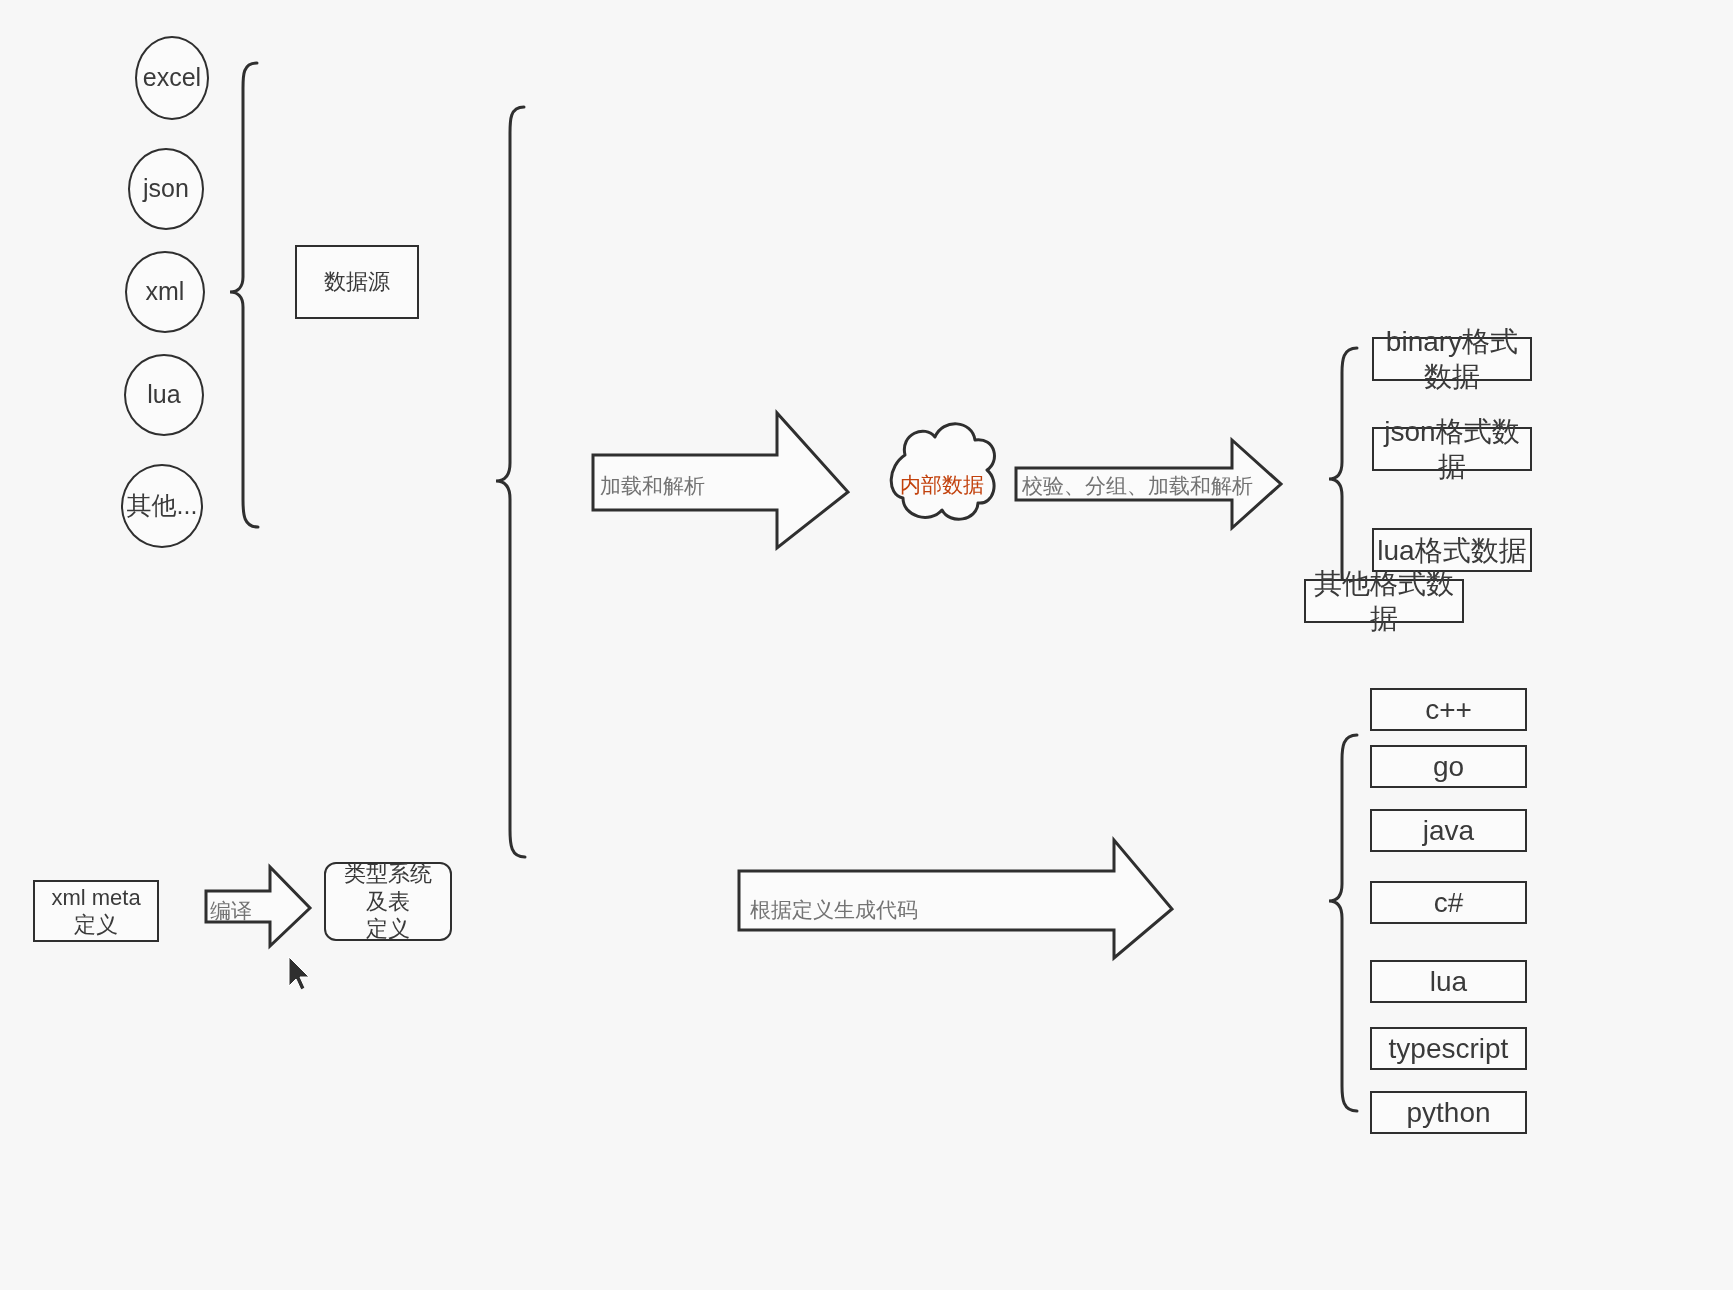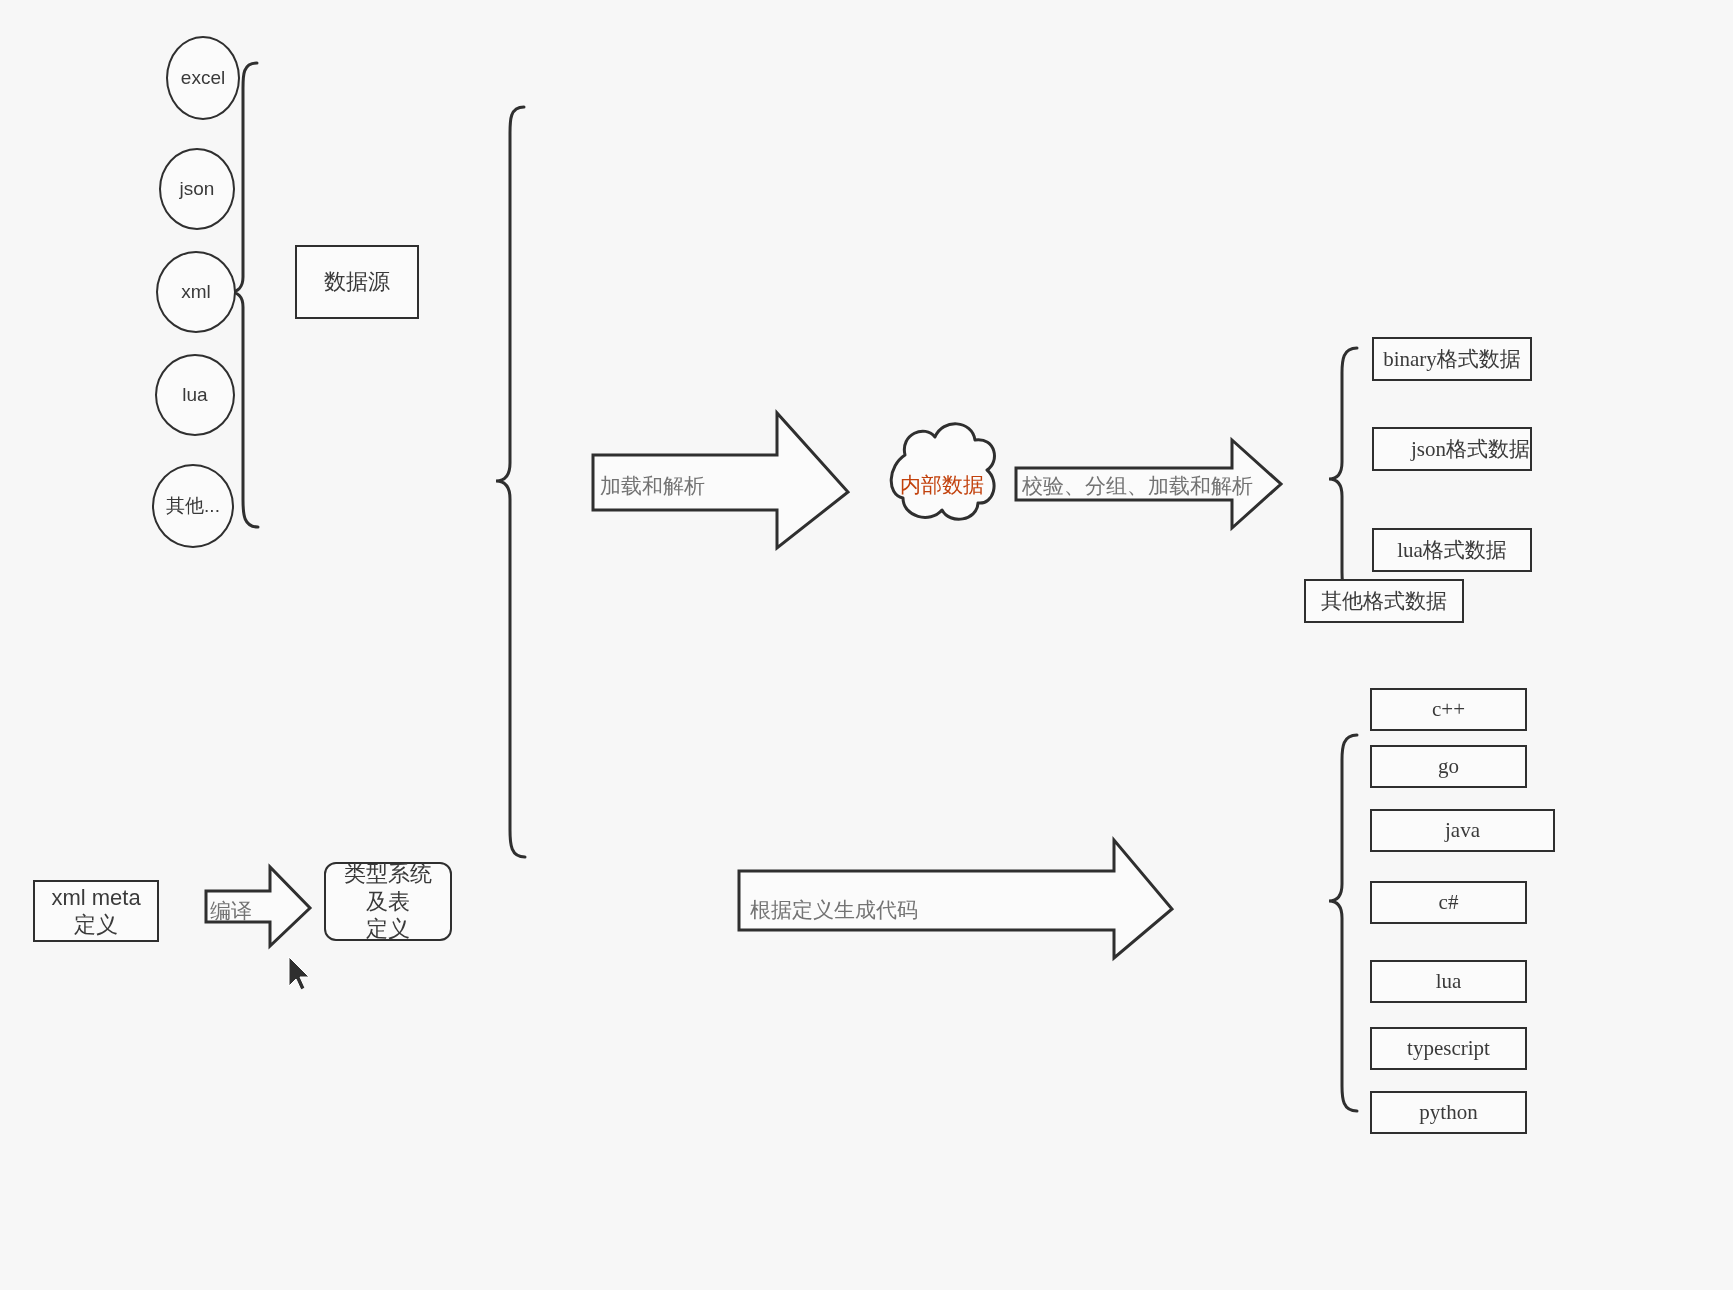--- a/index.html
+++ b/index.html
@@ -23,32 +23,31 @@
     justify-content: center;
     text-align: center;
     background: #fbfbfb;
     border: 2.5px solid #2f2f2f;
     color: #3a3a3a;
     line-height: 1.25;
   }
 
   .circle {
     border-radius: 50%;
-    font-size: 19px;
-    margin-left: 31px;
+    font-size: 25px;
   }
 
   .rect { font-size: 22px; }
 
   .rect-round {
     border-radius: 12px;
     font-size: 22px;
   }
 
-  .small-box { font-size: 21px; font-family: Liberation Serif, serif; }
+  .small-box { font-size: 28px; }
 
   .svg-layer {
     position: absolute;
     inset: 0;
     width: 1733px;
     height: 1290px;
     pointer-events: none;
   }
 
   .arrow-label {
@@ -167,21 +166,21 @@
   <div class="node small-box" style="left:1304px; top:579px; width:160px; height:44px;">
     <span>其他格式数据</span>
   </div>
 
   <div class="node small-box" style="left:1370px; top:688px; width:157px; height:43px;">
     <span>c++</span>
   </div>
   <div class="node small-box" style="left:1370px; top:745px; width:157px; height:43px;">
     <span>go</span>
   </div>
-  <div class="node small-box" style="left:1370px; top:809px; width:185px; height:43px;">
+  <div class="node small-box" style="left:1370px; top:809px; width:157px; height:43px;">
     <span>java</span>
   </div>
   <div class="node small-box" style="left:1370px; top:881px; width:157px; height:43px;">
     <span>c#</span>
   </div>
   <div class="node small-box" style="left:1370px; top:960px; width:157px; height:43px;">
     <span>lua</span>
   </div>
   <div class="node small-box" style="left:1370px; top:1027px; width:157px; height:43px;">
     <span>typescript</span>

